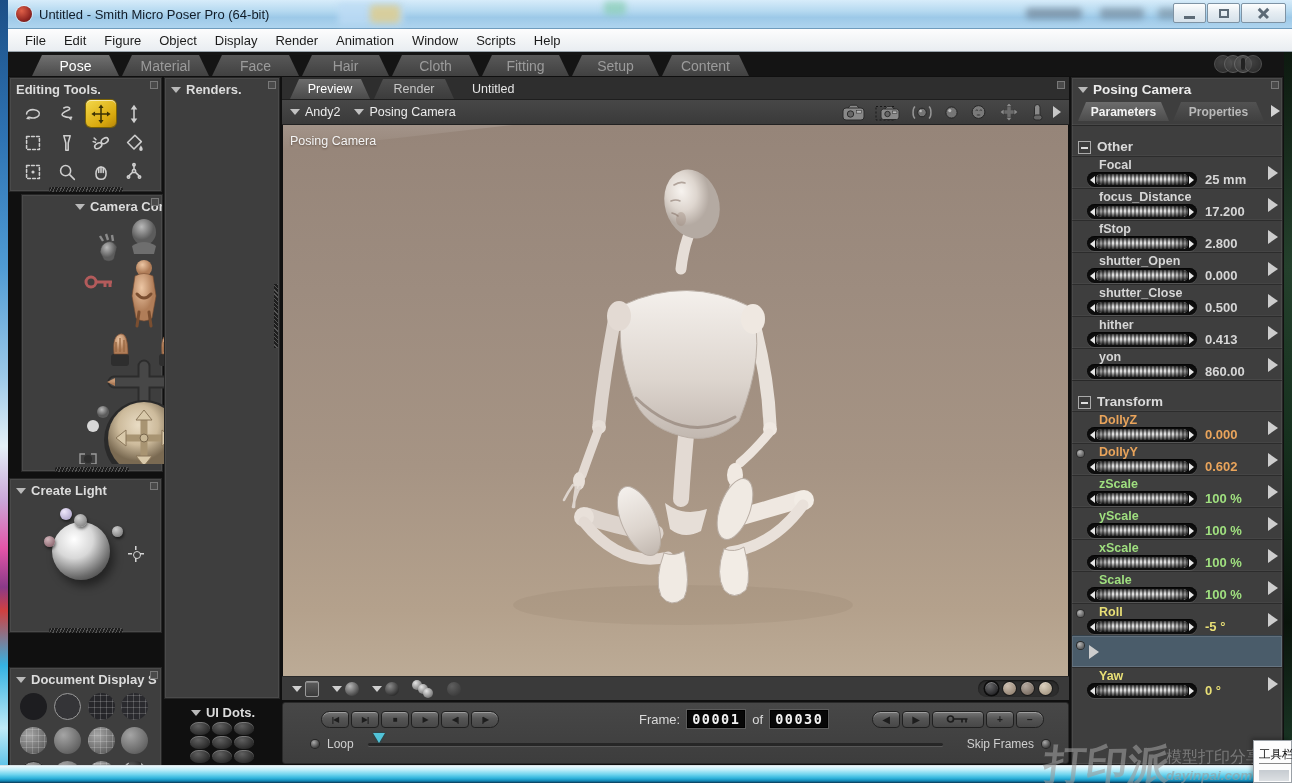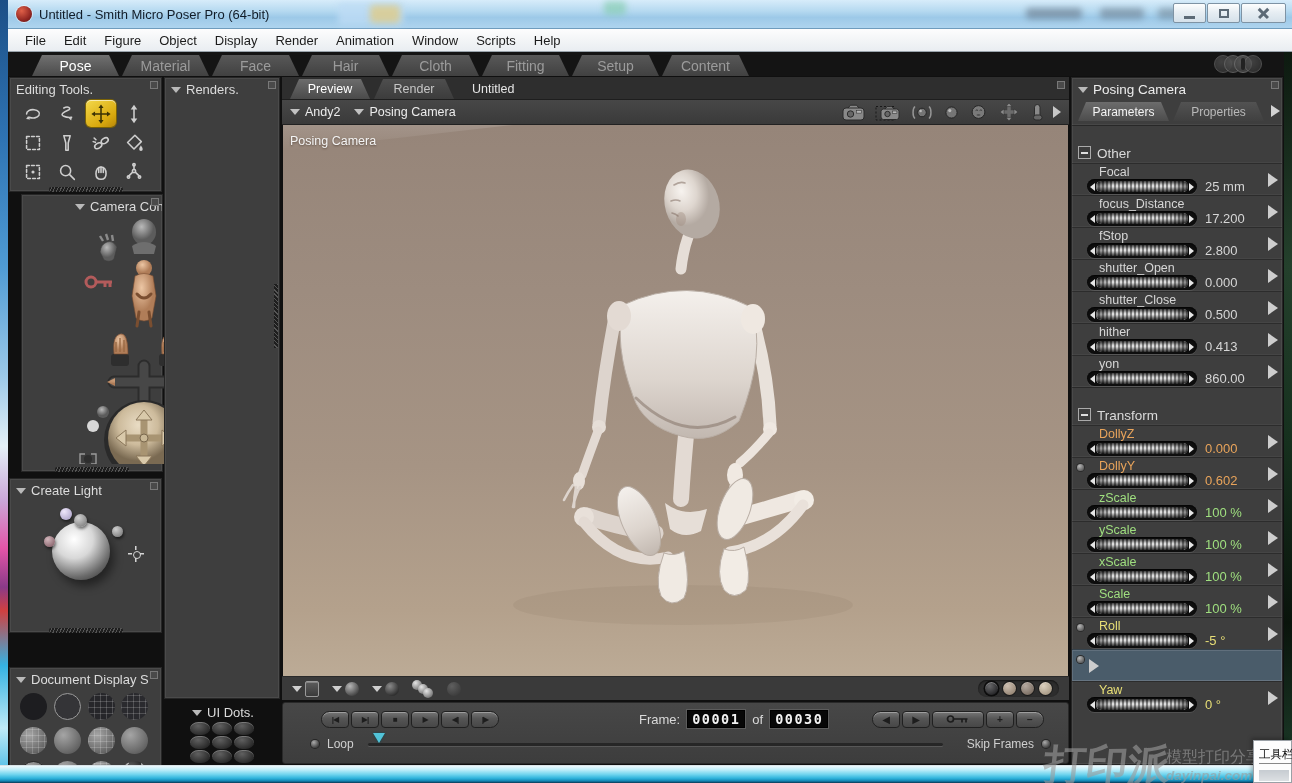--- a/index.html
+++ b/index.html
@@ -56,21 +56,21 @@
     clip-path:polygon(10px 0, calc(100% - 10px) 0, 100% 100%, 0 100%); }
   .mtab.active { background:linear-gradient(#707070,#4b4b4b); color:#ffffff; }
   .poser-logo { position:absolute; right:14px; bottom:2px; width:62px; height:20px; }
   .poser-logo span { position:absolute; top:1px; width:18px; height:18px; border-radius:50%;
     border:1.5px solid #6a6a6a; background:radial-gradient(circle at 40% 35%, #555, #333); }
   .poser-logo span:nth-child(1){ left:6px; opacity:.7; } .poser-logo span:nth-child(2){ left:16px; opacity:.85; }
   .poser-logo span:nth-child(3){ left:26px; } .poser-logo span:nth-child(4){ left:36px; opacity:.7; }
   .poser-logo b { position:absolute; left:33px; top:4px; width:4px; height:12px; background:#222; border-radius:2px; }
 
   
-  .panel { position:absolute; background:#3e3e3e; border:1px solid #262626; box-shadow:inset 0 0 0 1px #4a4a4a; }
+  .panel { position:absolute; background:#3e3e3e; border:1px solid #262626; box-shadow:inset 0 0 0 1px #4a4a4a;font-weight:bold; }
   .ptitle { display:flex; align-items:center; padding:4px 4px 2px 6px; color:#dcdcdc; font-size:13px; white-space:nowrap; overflow:hidden; }
   .tri { width:0; height:0; border:5px solid transparent; border-top:6px solid #b9b9b9; border-bottom:none; margin-right:5px; flex:0 0 auto; }
   .pbox { position:absolute; right:3px; top:3px; width:8px; height:8px; border:1px solid #787878; background:#4a4a4a; }
   .grip { position:absolute; left:50%; transform:translateX(-50%); width:74px; height:5px; border-radius:2px;
     background:repeating-linear-gradient(115deg,#161616 0 2px,#5b5b5b 2px 3px); opacity:.8; }
 
   
   #editing-tools { left:9px; top:77px; width:153px; height:115px; }
   #tools-grid { display:grid; grid-template-columns:repeat(4,1fr); padding:1px 8px; row-gap:2px; }
   .tool { width:30px; height:27px; display:flex; align-items:center; justify-content:center; border-radius:5px; }
@@ -191,21 +191,21 @@
   
   #right-panel { left:1071px; top:77px; width:212px; height:688px; overflow:hidden; }
   #rp-header { display:flex; align-items:center; padding:4px 6px 3px; color:#ececec; font-size:13.5px; }
   #rp-tabs { display:flex; align-items:flex-end; padding:0 14px 0 6px; height:21px; position:relative; }
   .rptab { flex:1; height:19px; margin-right:4px; display:flex; align-items:center; justify-content:center;
     font-size:12px; color:#b9b9b9; background:linear-gradient(#525252,#404040);
     clip-path:polygon(8px 0, calc(100% - 8px) 0, 100% 100%, 0 100%); }
   .rptab.active { background:linear-gradient(#6c6c6c,#4c4c4c); color:#f4f4f4; }
   .rp-more { position:absolute; right:2px; bottom:4px; width:0; height:0; border:6px solid transparent; border-left:9px solid #d2d2d2; border-right:none; }
   #pgroups { margin-top:4px; }
-  .pgroup { display:flex; align-items:flex-start; padding:20px 6px 2px; border-top:1px solid rgba(0,0,0,.35); box-shadow:0 -1px 0 rgba(255,255,255,.05); }
+  .pgroup { display:flex; align-items:flex-end; padding:13px 6px 2px; border-top:1px solid rgba(0,0,0,.35); box-shadow:0 -1px 0 rgba(255,255,255,.05); }
   .gbox { width:13px; height:13px; border:1px solid #aaa; background:#3c3c3c; position:relative; margin-right:6px; }
   .gbox::after { content:""; position:absolute; left:2px; right:2px; top:5px; height:1.5px; background:#ddd; }
   .glabel { color:#dadada; font-size:13.5px; }
   .prow { display:flex; align-items:flex-start; position:relative; height:32px; padding:2px 4px 0 5px;
     border-top:1px solid rgba(0,0,0,.28); box-shadow:0 -1px 0 rgba(255,255,255,.04); }
   .prow.selected { background:#4a5c6a; box-shadow:inset 0 0 0 1px rgba(255,255,255,.12); }
   .pdot { width:7px; height:7px; border-radius:50%; margin:4px 3px 0 0; flex:0 0 auto;
     background:radial-gradient(circle at 35% 30%, #b9b9b9, #5e5e5e 75%); box-shadow:0 0 0 1px #2c2c2c; }
   .pmain { flex:1; }
   .plabel { font-size:12.5px; line-height:12px; margin-left:12px; white-space:nowrap; }

